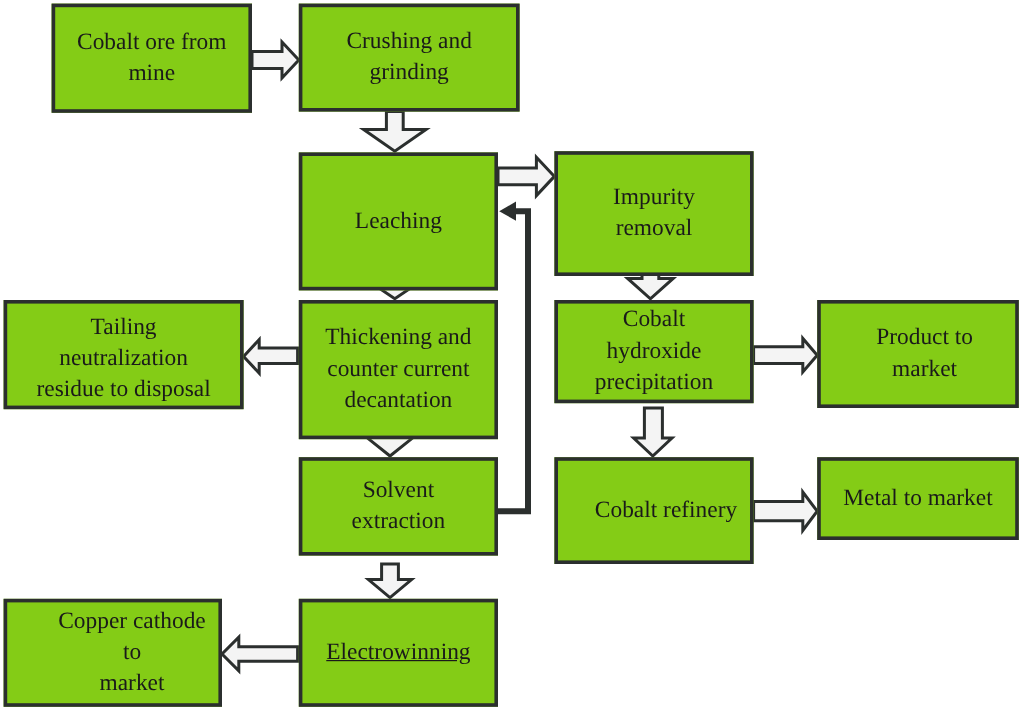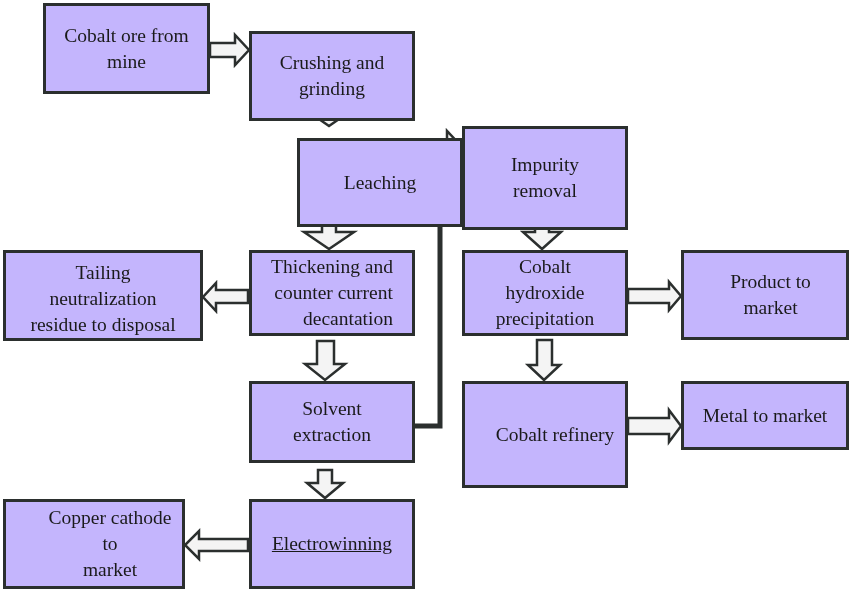--- a/index.html
+++ b/index.html
@@ -1,18 +1,18 @@
 <!DOCTYPE html>
 <html><head>
 <meta charset="utf-8">
 <style>
   html, body { margin: 0; padding: 0; background: #ffffff; }
   body { width: 850px; height: 592px; position: relative; overflow: hidden;
          font-family: "Liberation Serif", "DejaVu Serif", serif; }
-  .box { position: absolute; box-sizing: border-box; background: #c4b5fd;
+  .box { position: absolute; box-sizing: border-box; background: #84cc16;
          border: 3px solid #2b2f2e; display: flex; align-items: center;
          justify-content: center; text-align: center; color: #1a1a1a;
          font-size: 19.5px; line-height: 26px; padding: 0 4px; }
   .box span { white-space: pre-line; display: block; }
   svg#arrows { position: absolute; left: 0; top: 0; width: 850px; height: 592px; pointer-events: none; }
   .hollow { fill: #f4f4f4; stroke: #2b2f2e; stroke-width: 2.5; stroke-linejoin: miter; }
   .feedback-line { fill: none; stroke: #2b2f2e; stroke-width: 5; }
   .feedback-head { fill: #2b2f2e; }
 </style>
 </head>
@@ -45,55 +45,55 @@
   <polygon class="hollow" points="248,539 199,539 199,531 185,545 199,559 199,551 248,551"></polygon>
 
   <polyline class="feedback-line" points="414,426 440,426 440,176 428,176"></polyline>
   <polygon class="feedback-head" points="416,176 430,168 430,184"></polygon>
 </svg>
 
 <div class="box" style="left:43px;top:3px;width:167px;height:91px;">
   <span>Cobalt ore from
 mine</span>
 </div>
-<div class="box" style="left:249px;top:3px;width:166px;height:90px;margin-top:28px;">
+<div class="box" style="left:249px;top:3px;width:184px;height:90px;">
   <span>Crushing and
 grinding</span>
 </div>
-<div class="box" style="left:249px;top:138px;width:166px;height:89px;margin-left:48px;">
+<div class="box" style="left:249px;top:127px;width:166px;height:115px;">
   <span>Leaching</span>
 </div>
 <div class="box" style="left:462px;top:126px;width:166px;height:104px;">
   <span>Impurity
 removal</span>
 </div>
 <div class="box" style="left:3px;top:250px;width:200px;height:91px;align-items:flex-end;">
   <span>Tailing
 neutralization
 residue to disposal</span>
 </div>
-<div class="box" style="left:249px;top:250px;width:166px;height:86px;text-align:right;">
+<div class="box" style="left:249px;top:250px;width:166px;height:116px;">
   <span>Thickening and
 counter current
 decantation</span>
 </div>
 <div class="box" style="left:462px;top:250px;width:166px;height:86px;">
   <span>Cobalt
 hydroxide
 precipitation</span>
 </div>
 <div class="box" style="left:681px;top:250px;width:168px;height:90px;padding-left:15px;">
   <span>Product to
 market</span>
 </div>
 <div class="box" style="left:249px;top:381px;width:166px;height:82px;">
   <span>Solvent
 extraction</span>
 </div>
-<div class="box" style="left:462px;top:381px;width:166px;height:107px;padding-left:24px;">
+<div class="box" style="left:462px;top:381px;width:166px;height:89px;padding-left:24px;">
   <span>Cobalt refinery</span>
 </div>
 <div class="box" style="left:681px;top:381px;width:168px;height:69px;">
   <span>Metal to market</span>
 </div>
 <div class="box" style="left:3px;top:499px;width:182px;height:90px;padding-left:36px;">
   <span>Copper cathode to
 market</span>
 </div>
 <div class="box" style="left:249px;top:499px;width:166px;height:90px;text-decoration:underline;">

